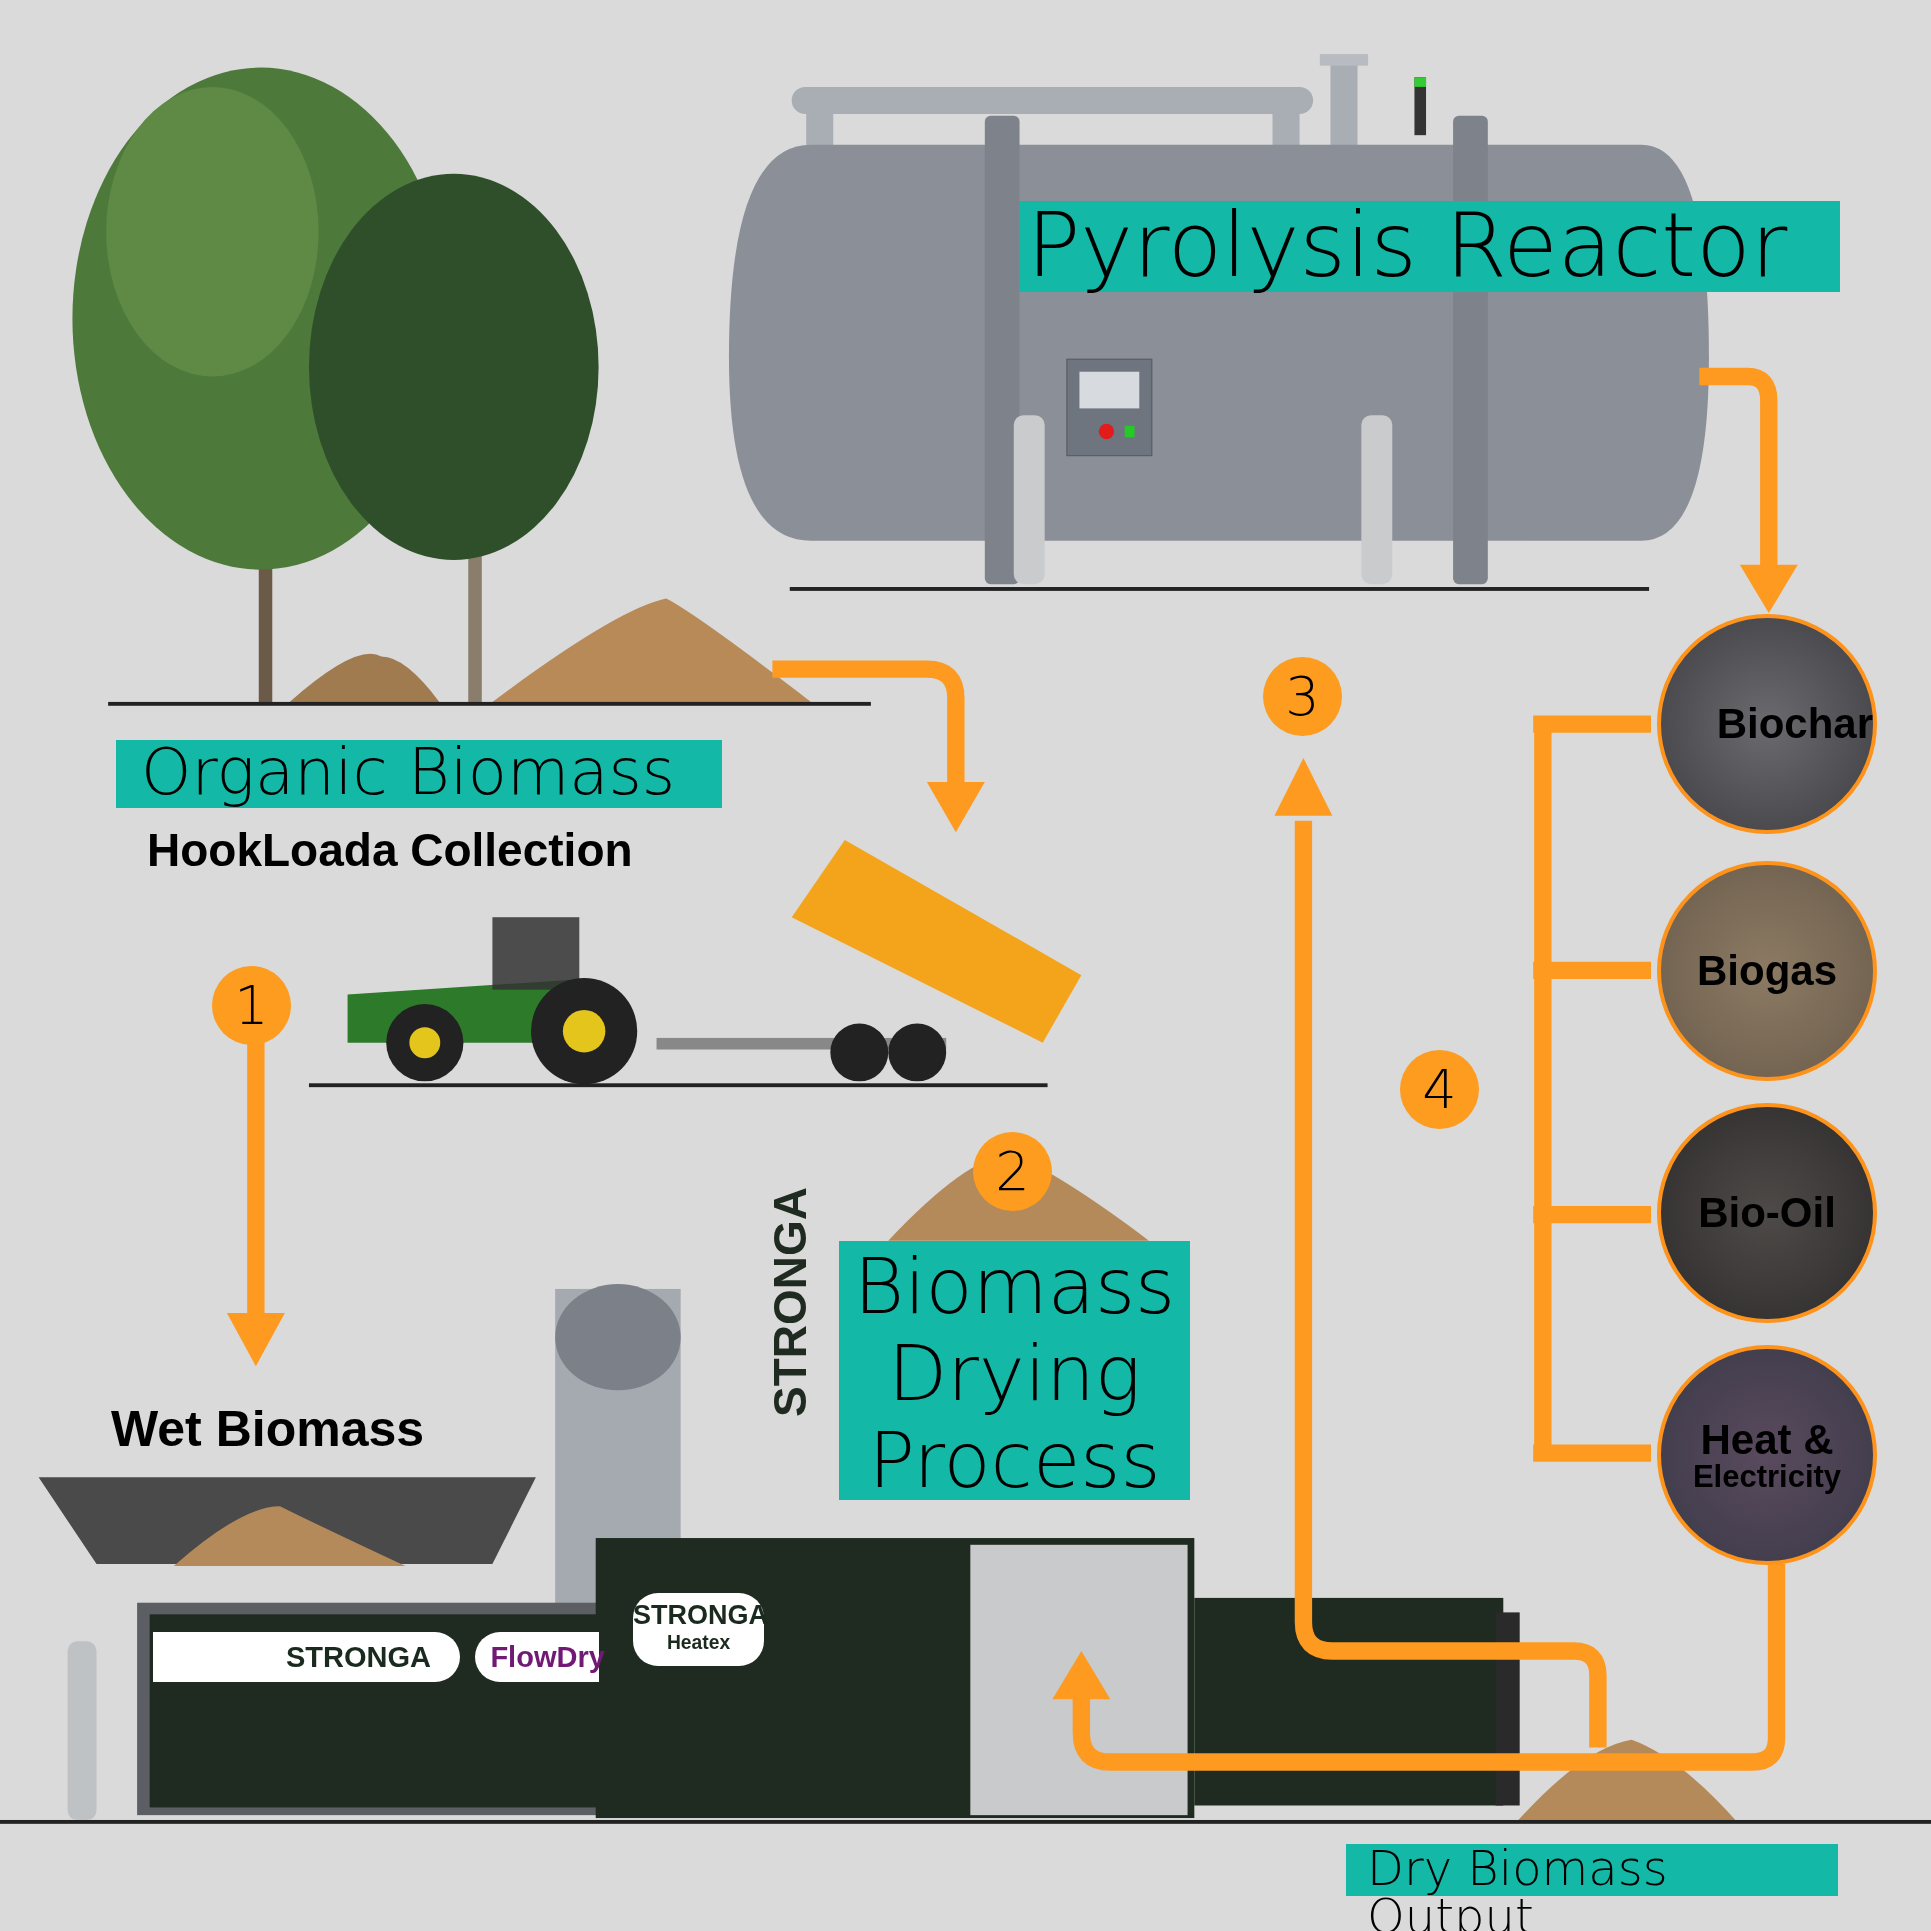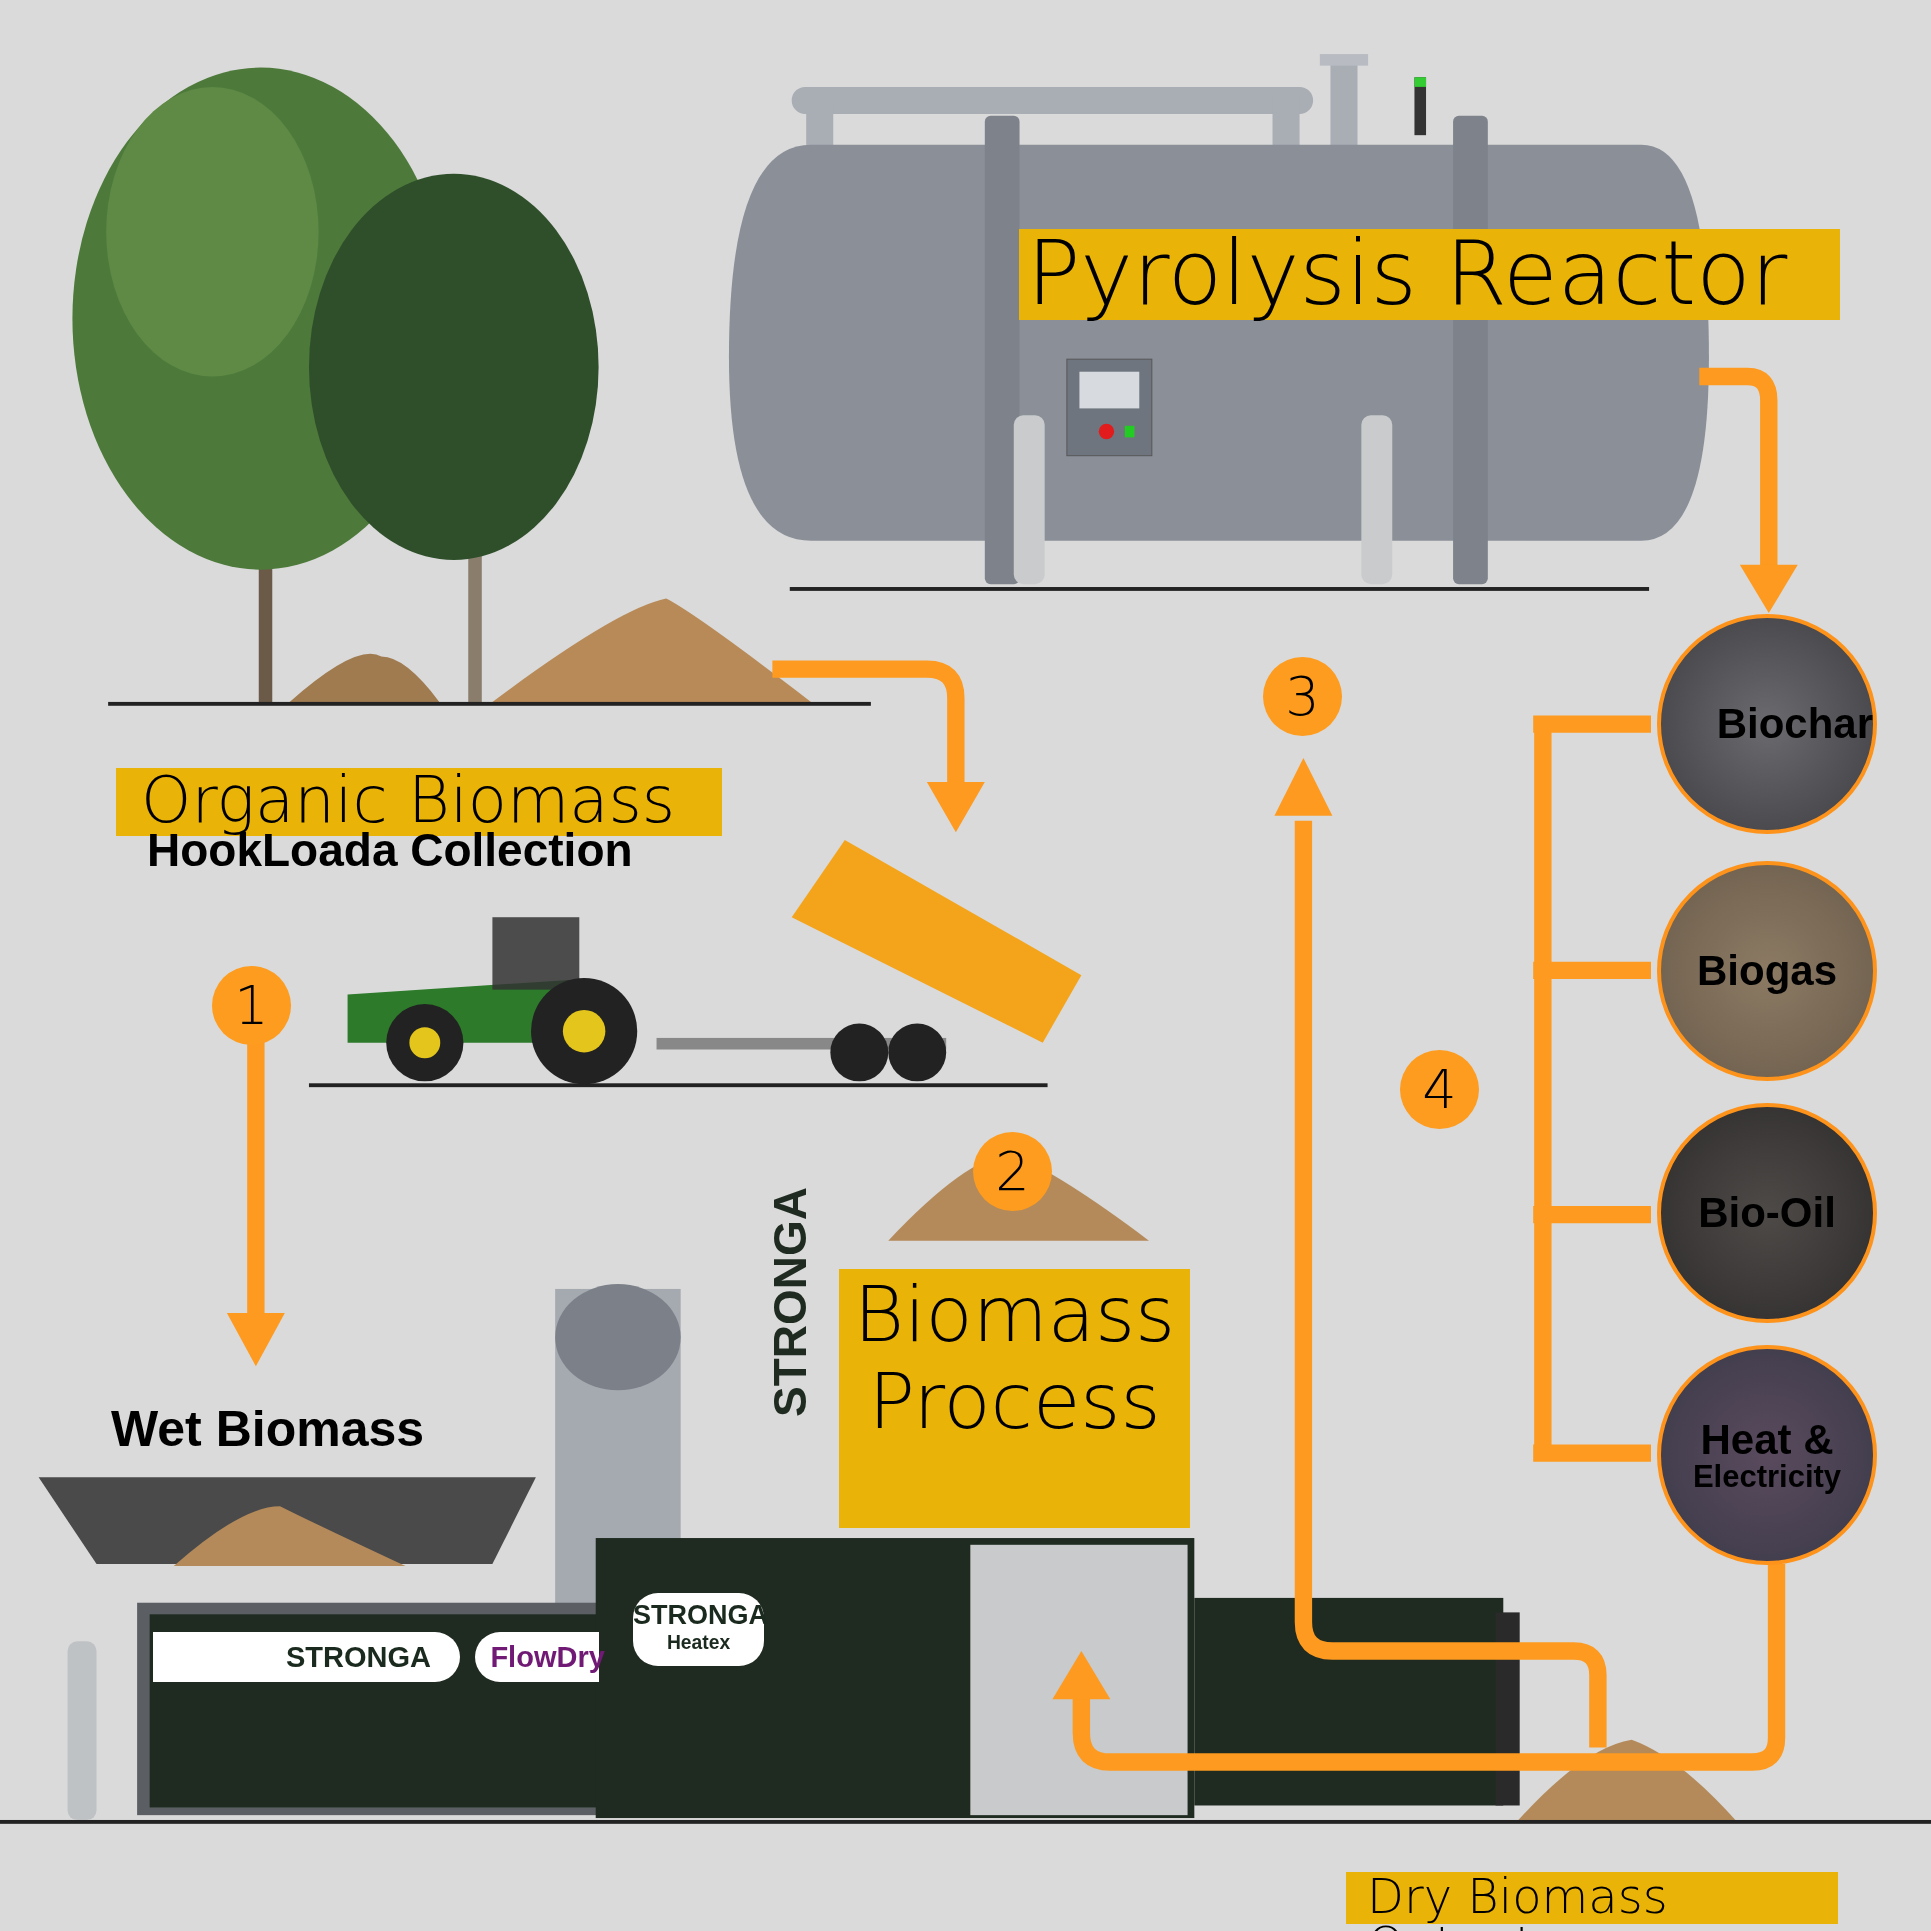--- a/index.html
+++ b/index.html
@@ -1,18 +1,18 @@
 <!DOCTYPE html>
 <html><head>
 <meta charset="utf-8">
 <style>
   html,body{margin:0;padding:0;}
   body{width:1931px;height:1931px;background:#dadada;position:relative;overflow:hidden;font-family:"Liberation Sans",sans-serif;}
   .abs{position:absolute;}
-  .label-orange{background:#eab308;color:#000;font-family:"DejaVu Sans",sans-serif;font-weight:200;line-height:1;margin-top:28px;}
+  .label-orange{background:#14b8a6;color:#000;font-family:"DejaVu Sans",sans-serif;font-weight:200;line-height:1;}
   .badge{position:absolute;width:79px;height:79px;border-radius:50%;background:#fd9c1f;color:#000;font-family:"DejaVu Sans",sans-serif;font-weight:300;font-size:54px;text-align:center;line-height:79px;}
   .product{position:absolute;width:220px;height:220px;border-radius:50%;border:4.8px solid #fd931b;box-sizing:border-box;display:flex;align-items:center;justify-content:center;text-align:center;font-weight:bold;color:#000;}
   .product span{font-size:42px;line-height:1;}
   svg{position:absolute;left:0;top:0;}
 </style>
 </head>
 <body>
 
 <svg width="1931" height="1931" viewBox="0 0 2000 2000">
 
@@ -99,20 +99,21 @@
 <div class="abs" style="left:147px;top:823px;font-size:46px;font-weight:bold;color:#000;">HookLoada Collection</div>
 
 <div class="badge" style="left:212px;top:966px;">1</div>
 <div class="badge" style="left:973px;top:1132px;">2</div>
 <div class="badge" style="left:1263px;top:657px;">3</div>
 <div class="badge" style="left:1400px;top:1050px;">4</div>
 
 <div class="abs" style="left:763px;top:1352px;transform:rotate(-90deg);transform-origin:left top;font-size:46px;font-weight:bold;color:#1f2b21;width:193px;top:1417px;">STRONGA</div>
 <div class="abs label-orange" style="left:839px;top:1241px;width:351px;height:259px;font-size:77px;text-align:center;line-height:87px;padding-top:1.9px;box-sizing:border-box;">
   <div>Biomass</div>
+  <div>Drying</div>
   <div>Process</div>
 </div>
 
 <div class="abs" style="left:111px;top:1400px;font-size:50px;font-weight:bold;color:#000;">Wet Biomass</div>
 
 <div class="abs" style="left:153px;top:1632px;width:307px;height:50px;background:#fff;border-radius:0 25px 25px 0;text-align:right;padding-right:29px;box-sizing:border-box;font-size:29px;font-weight:bold;color:#1b2a1e;line-height:50px;">STRONGA</div>
 <div class="abs" style="left:475px;top:1632px;width:124px;height:50px;background:#fff;border-radius:25px 0 0 25px;padding-left:15.4px;box-sizing:border-box;font-size:29px;font-weight:bold;color:#701a75;line-height:50px;">FlowDry</div>
 <div class="abs" style="left:633px;top:1593px;width:131px;height:73px;background:#fff;border-radius:25px;text-align:center;color:#1b2a1e;font-weight:bold;">
   <div style="font-size:27px;line-height:33px;margin-top:5.8px;">STRONGA</div>
   <div style="font-size:19.3px;line-height:21px;">Heatex</div>

